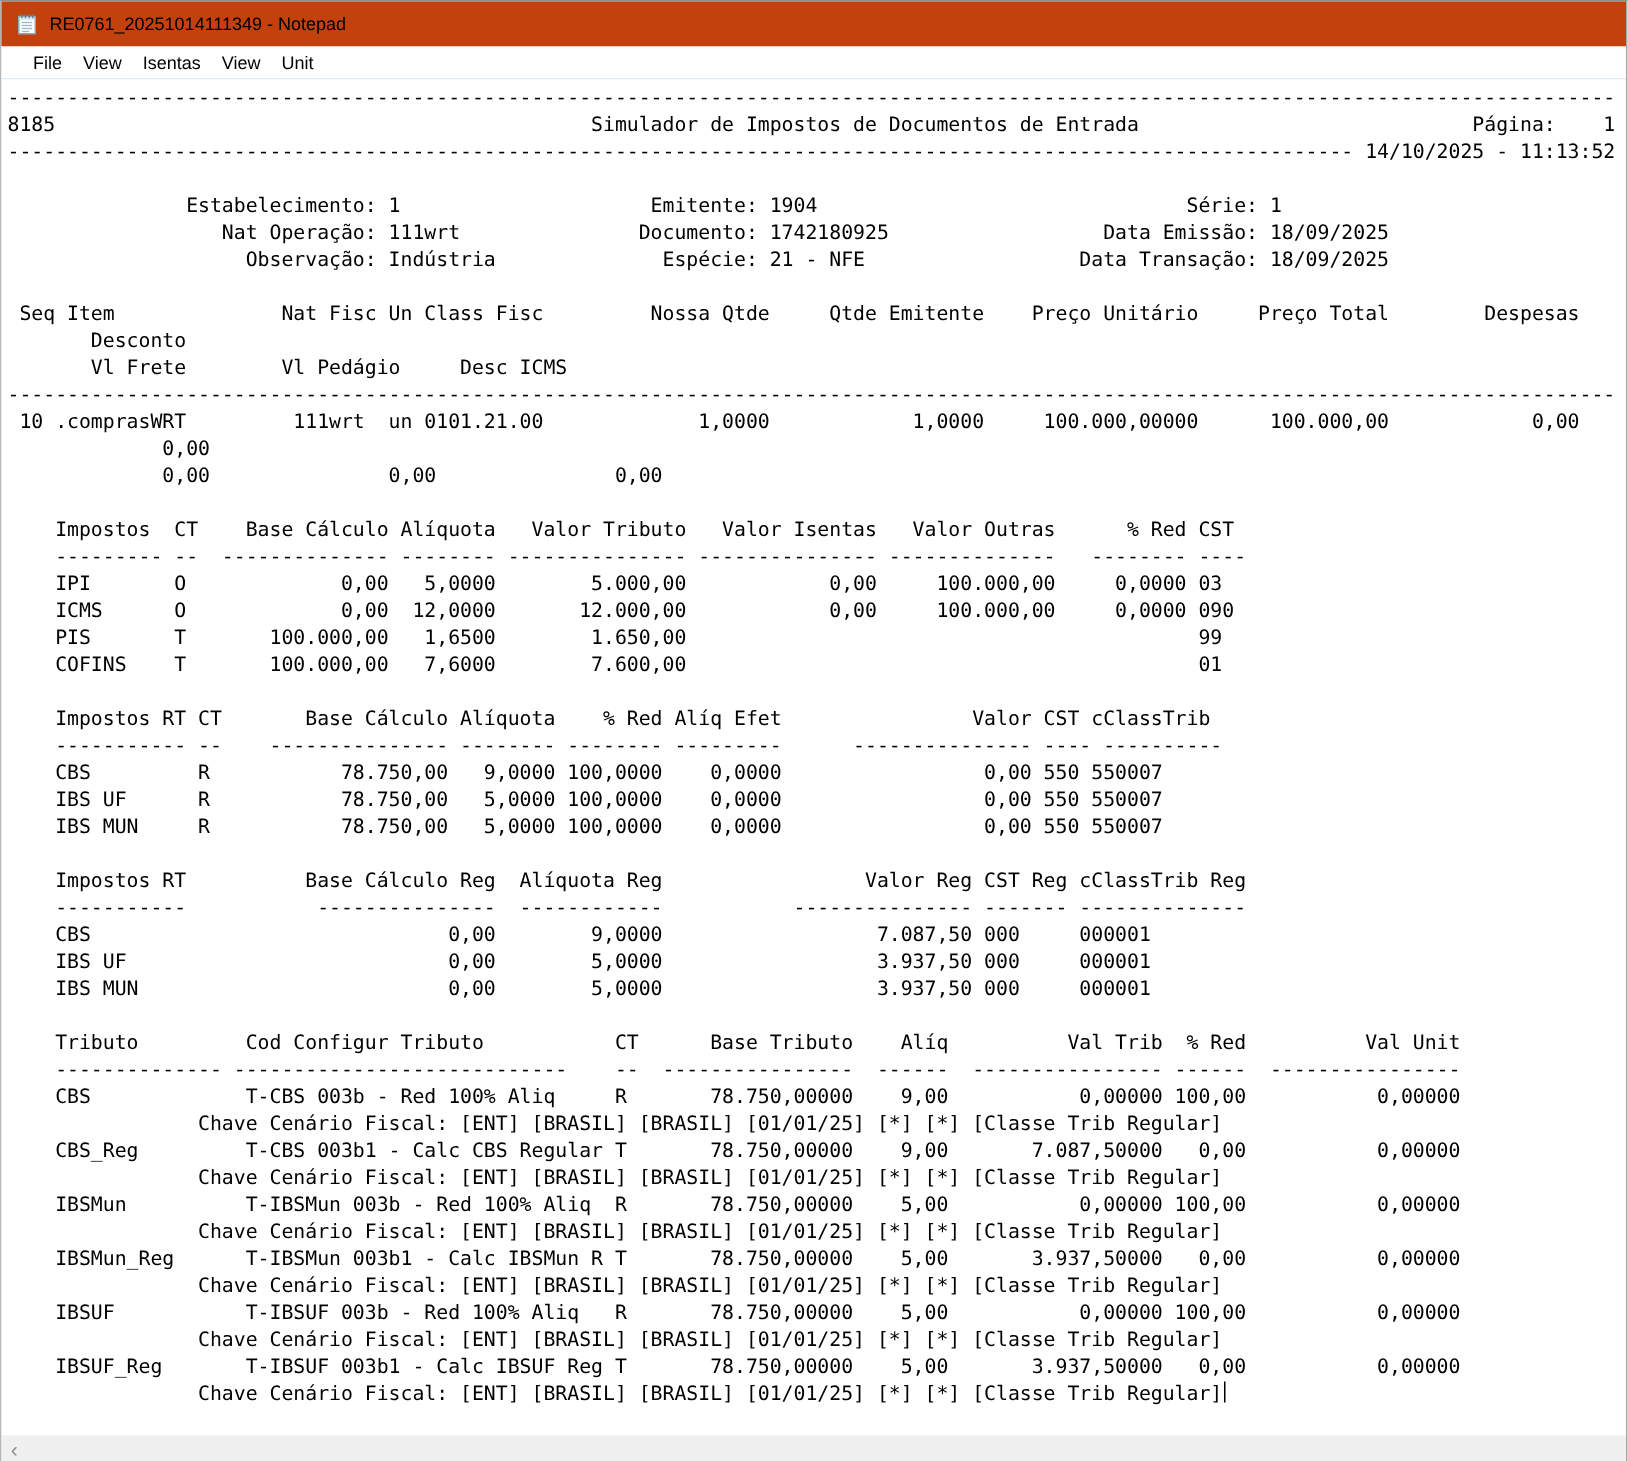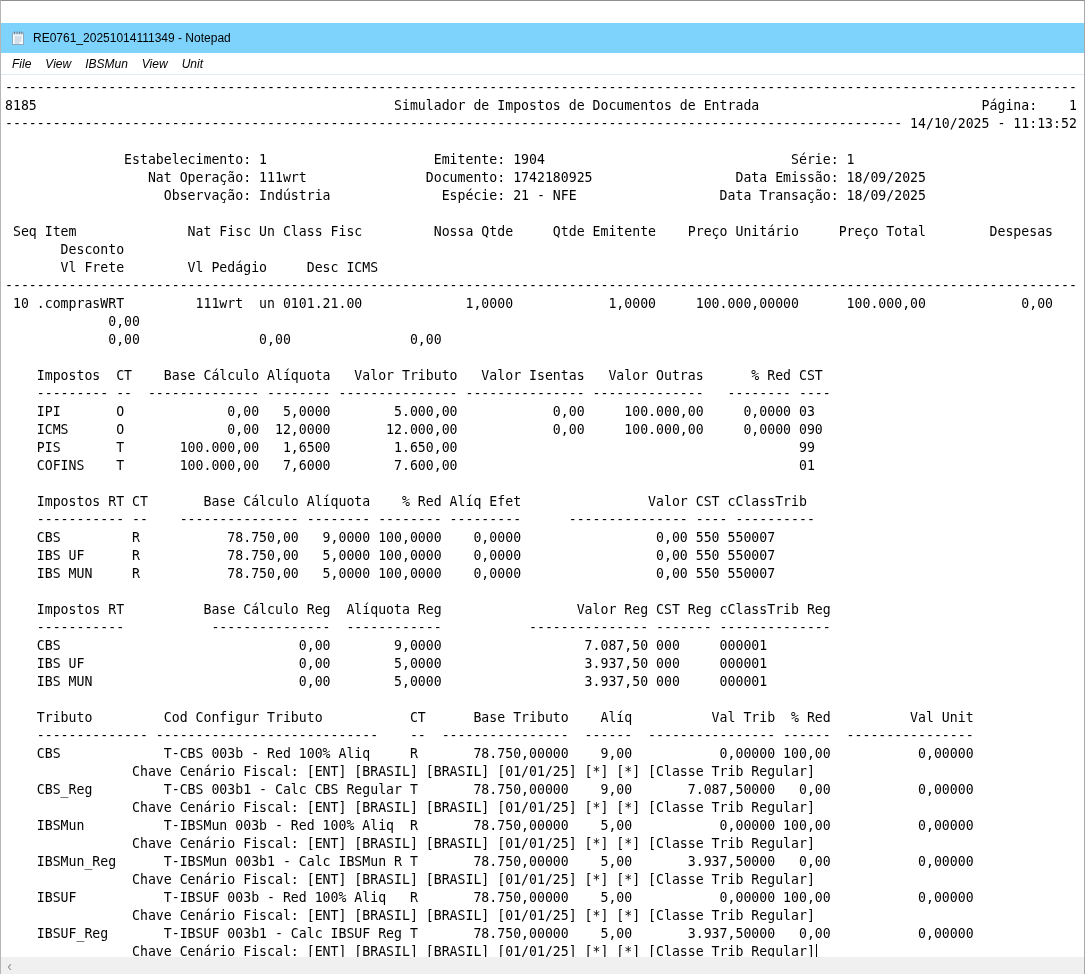--- a/index.html
+++ b/index.html
@@ -4,26 +4,26 @@
 <style>
   * { box-sizing: border-box; margin: 0; padding: 0; }
   html, body { background: #ffffff; }
   body { width: 1085px; height: 974px; overflow: hidden; font-family: "Liberation Sans", sans-serif; }
   .window {
     width: 1085px; height: 974px; background: #ffffff; position: relative;
     border-top: 1px solid #8f8f8f; border-left: 1px solid #b5b5b5; border-right: 1px solid #a8a8a8;
   }
   .titlebar {
     height: 30px; display: flex; align-items: center; gap: 7px;
-    padding-left: 9px; background: #7dd3fc; margin-top: 22px;
+    padding-left: 9px; background: #c2410c;
   }
   .titlebar .title { font-size: 12px; color: #000000; }
   .menubar {
-    height: 22px; display: flex; align-items: center; padding-left: 4px;
-    background: #ffffff; border-bottom: 1px solid #e0eaf5; font-style: italic;
+    height: 22px; display: flex; align-items: center; padding-left: 14px;
+    background: #ffffff; border-bottom: 1px solid #e0eaf5;
   }
   .menu-item { font-size: 12px; color: #000000; padding: 3px 7px; cursor: default; }
   .content { position: relative; height: 904px; overflow: hidden; background: #ffffff; }
   pre.report {
     font-family: "DejaVu Sans Mono", "Liberation Mono", monospace;
     font-size: 13.2px; line-height: 18px; color: #000000;
     padding: 4px 0 0 4px; white-space: pre;
   }
   .caret {
     display: inline-block; width: 1px; height: 14px;
@@ -60,21 +60,21 @@
           <line x1="11.8" y1="1.5" x2="11.8" y2="4.2"></line>
         </g>
       </svg>
     </span>
     <span class="title">RE0761_20251014111349 - Notepad</span>
   </div>
 
   <div class="menubar">
       <span class="menu-item">File</span>
       <span class="menu-item">View</span>
-      <span class="menu-item">IBSMun</span>
+      <span class="menu-item">Isentas</span>
       <span class="menu-item">View</span>
       <span class="menu-item">Unit</span>
     </div>
 
   <div class="content">
     <pre class="report"><span>---------------------------------------------------------------------------------------------------------------------------------------
 8185                                             Simulador de Impostos de Documentos de Entrada                            Página:    1
 ----------------------------------------------------------------------------------------------------------------- 14/10/2025 - 11:13:52
 
                Estabelecimento: 1                     Emitente: 1904                               Série: 1

